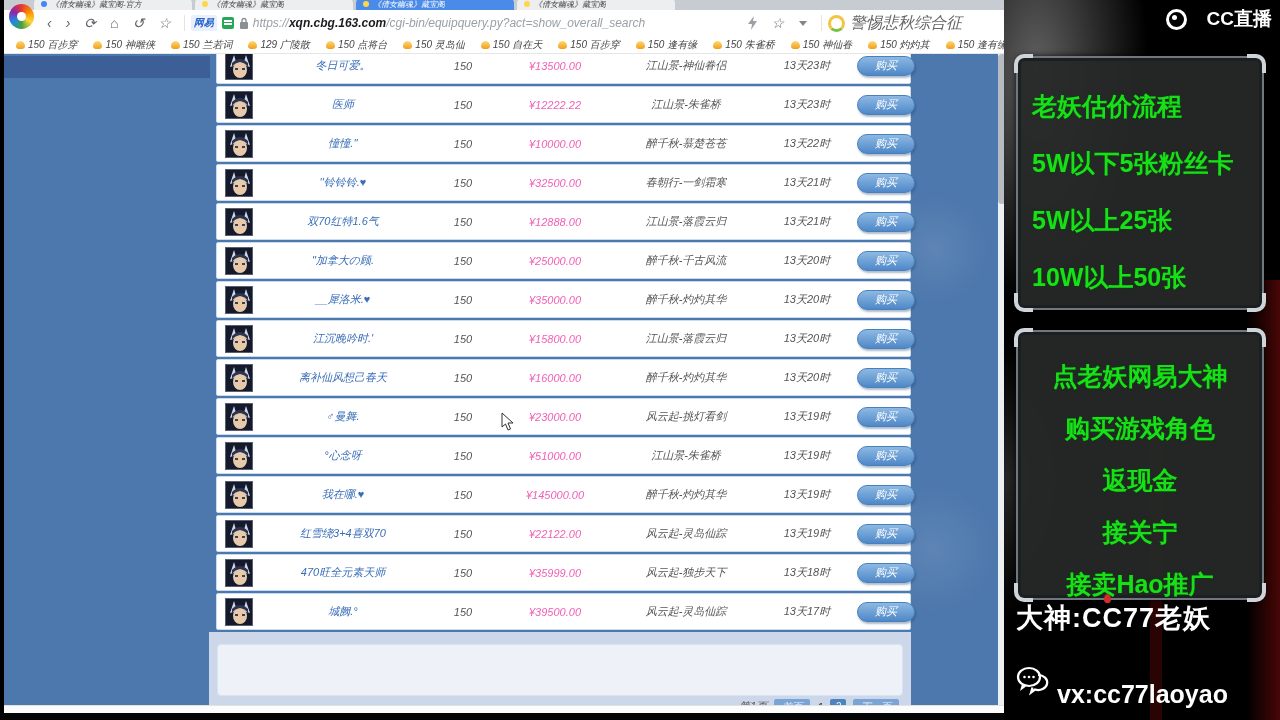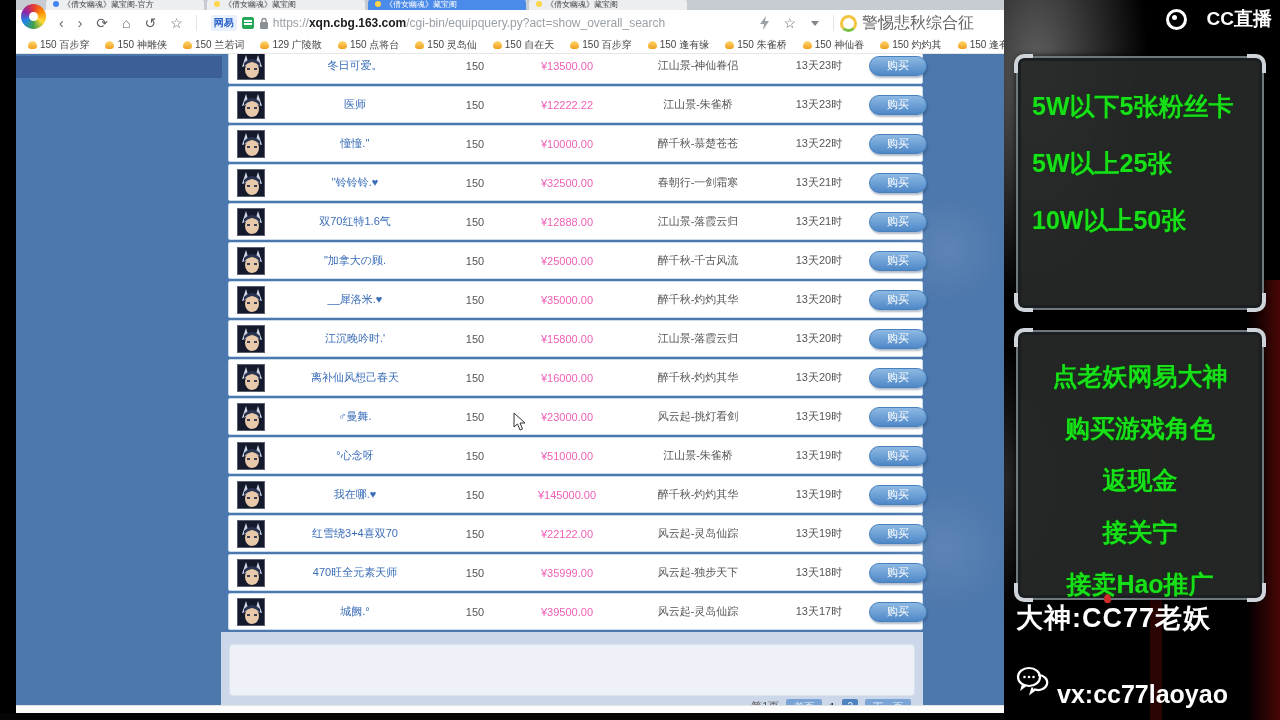--- a/index.html
+++ b/index.html
@@ -1,36 +1,36 @@
 <!DOCTYPE html>
 <html><head>
 <meta charset="utf-8">
 <style>
   html,body{margin:0;padding:0;background:#000;}
   .canvas{position:relative;width:1280px;height:720px;overflow:hidden;background:#000;
           font-family:"Liberation Sans",sans-serif;}
   
-  .browser{position:absolute;left:16px;top:0;width:1004px;height:713px;background:#ec4899;}
+  .browser{position:absolute;left:4px;top:0;width:1004px;height:713px;background:#ec4899;font-style:italic;}
   .tabstrip{position:absolute;left:0;top:0;width:100%;height:10px;background:#c7ccd3;
             display:flex;align-items:flex-end;padding-left:30px;box-sizing:border-box;overflow:hidden;}
   .tab{height:12px;width:158px;background:#eceef0;margin-right:3px;display:flex;align-items:center;
        gap:4px;padding:0 7px;box-sizing:border-box;border-radius:5px 5px 0 0;overflow:hidden;flex:none;}
   .tab.active{background:#4a8ae8;}
   .tab .fav{width:6px;height:6px;border-radius:50%;background:#ffd54a;flex:none;}
   .tab:first-child .fav{background:#4285f4;}
   .tab .tlabel{font-size:8px;color:#444;white-space:nowrap;overflow:hidden;}
   .tab.active .tlabel{color:#fff;}
   .toolbar{position:absolute;left:0;top:10px;width:100%;height:26px;background:#fff;
            display:flex;align-items:center;box-sizing:border-box;padding-left:36px;}
   .pinwheel{position:absolute;left:5px;top:-6px;width:25px;height:25px;border-radius:50%;
             background:conic-gradient(#e53935,#fb8c00,#fdd835,#43a047,#1e88e5,#8e24aa,#e53935);}
   .pinwheel::after{content:"";position:absolute;left:8px;top:8px;width:9px;height:9px;border-radius:50%;background:#fff;}
   .navico{font-size:14px;color:#5f6368;margin:0 7px;line-height:1;}
   .vdiv{width:1px;height:16px;background:#e4e4e4;margin:0 6px;}
-  .sitebadge{font-size:10px;color:#2a62c9;background:#e9f0fd;border-radius:2px;padding:1px 3px;font-weight:bold;margin-left:8px;}
+  .sitebadge{font-size:10px;color:#2a62c9;background:#e9f0fd;border-radius:2px;padding:1px 3px;font-weight:bold;}
   .greensq{width:12px;height:12px;background:#27a758;border-radius:2px;margin:0 5px;position:relative;}
   .greensq::after{content:"";position:absolute;left:2px;top:3px;width:8px;height:2px;background:#fff;box-shadow:0 3px 0 #fff;}
   .url{font-size:12px;color:#9aa0a6;white-space:nowrap;}
   .url b{color:#1a1c1f;font-weight:bold;}
   .tb-right{margin-left:auto;display:flex;align-items:center;padding-right:46px;}
   .chev{width:0;height:0;border-left:4px solid transparent;border-right:4px solid transparent;
         border-top:5px solid #80868b;margin:0 8px;}
   .ring{width:11px;height:11px;border-radius:50%;border:3px solid #f4c542;border-bottom-color:#7ac143;margin-right:5px;}
   .widget{font-size:16px;color:#666;white-space:nowrap;}
   .bmbar{position:absolute;left:0;top:36px;width:100%;height:18px;background:#fff;
@@ -528,20 +528,21 @@
     <div class="cclogo">
       <span class="ccicon"></span>
       <span>CC直播</span>
     </div>
 
     <div class="gpanel panel1">
       <i class="corner c-tl"></i>
       <i class="corner c-tr"></i>
       <i class="corner c-bl"></i>
       <i class="corner c-br"></i>
+    <div class="gline">老妖估价流程</div>
         <div class="gline">5W以下5张粉丝卡</div>
         <div class="gline">5W以上25张</div>
         <div class="gline">10W以上50张</div>
       </div>
 
     <div class="gpanel panel2">
       <i class="corner c-tl"></i>
       <i class="corner c-tr"></i>
       <i class="corner c-bl"></i>
       <i class="corner c-br"></i>

